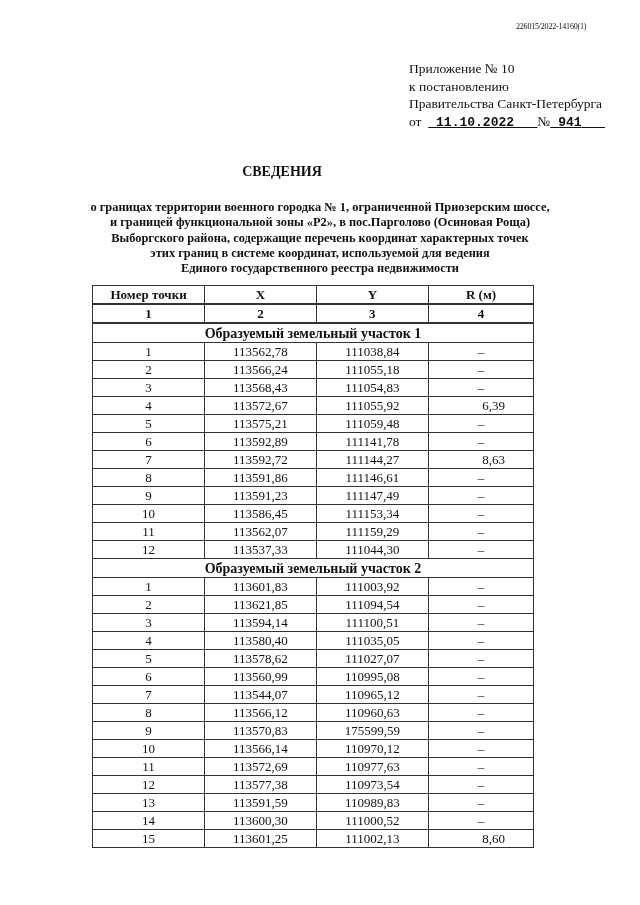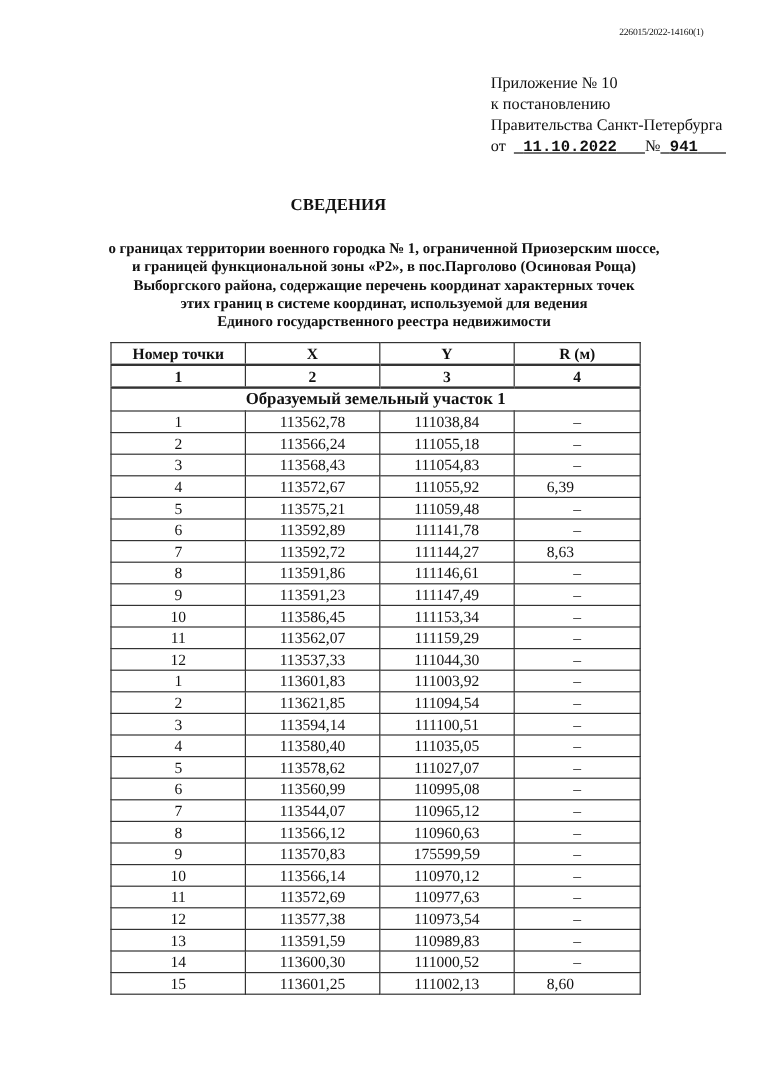--- a/index.html
+++ b/index.html
@@ -10,21 +10,21 @@
   .appendix .u { text-decoration:underline; font-family:"Liberation Mono","DejaVu Sans Mono",monospace; font-size:13px;font-weight:bold; }
   .title { position:absolute; top:164px; left:0; width:564px; text-align:center; font-weight:bold; font-size:14px; }
   .subtitle { position:absolute; top:180px; left:90px; width:460px; text-align:center; font-weight:bold; font-size:12.4px; line-height:15.3px;margin-top:20px; }
   table { position:absolute; top:285px; left:92px; width:442px; border-collapse:collapse; font-size:13px; }
   td, th { border:1px solid #333; text-align:center; padding:0; height:17px; line-height:17px; }
   th { font-weight:bold; }
   .colnum td { font-weight:bold; border-bottom:2px solid #333; }
   .hdr th { border-bottom:2px solid #333; }
   .section td { font-weight:bold; font-size:14px; height:18px;margin-left:17px; }
   col.c1 { width:126px; } col.c2 { width:122px; } col.c3 { width:123px; } col.c4 { width:115px; }
-  td.r { text-align:center; padding-right:28px; }
+  td.r { text-align:right; padding-right:28px; }
 </style>
 </head>
 <body>
 
 <div class="docnum">226015/2022-14160(1)</div>
 
 <div class="appendix">
   <div>Приложение № 10</div>
   <div>к постановлению</div>
   <div>Правительства Санкт-Петербурга</div>
@@ -134,20 +134,23 @@
         <td>113562,07</td>
         <td>111159,29</td>
         <td>–</td>
       </tr>
       <tr>
         <td>12</td>
         <td>113537,33</td>
         <td>111044,30</td>
         <td>–</td>
       </tr>
+      <tr class="section">
+        <td colspan="4">Образуемый земельный участок 2</td>
+      </tr>
       <tr>
         <td>1</td>
         <td>113601,83</td>
         <td>111003,92</td>
         <td>–</td>
       </tr>
       <tr>
         <td>2</td>
         <td>113621,85</td>
         <td>111094,54</td>

